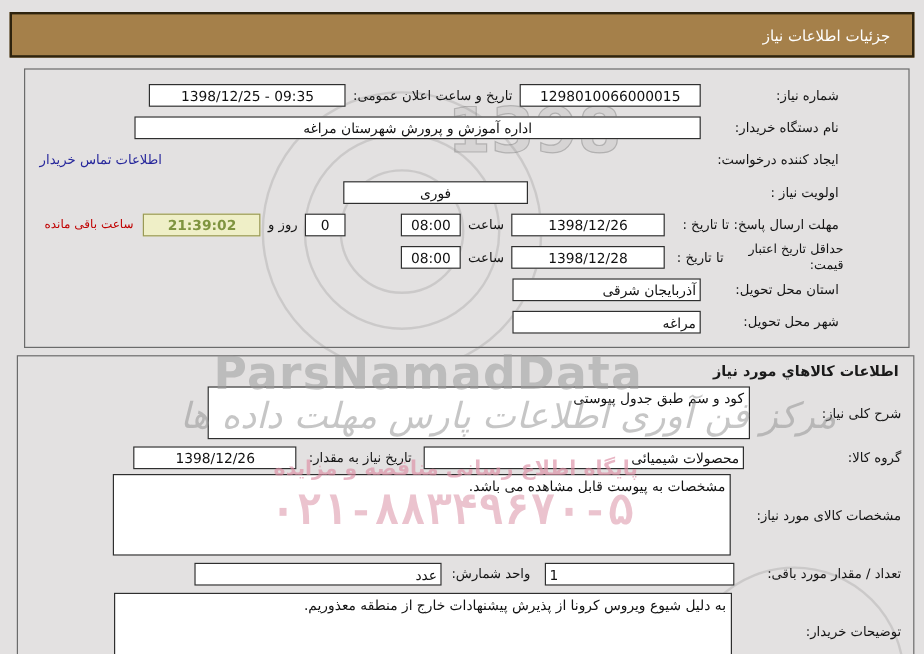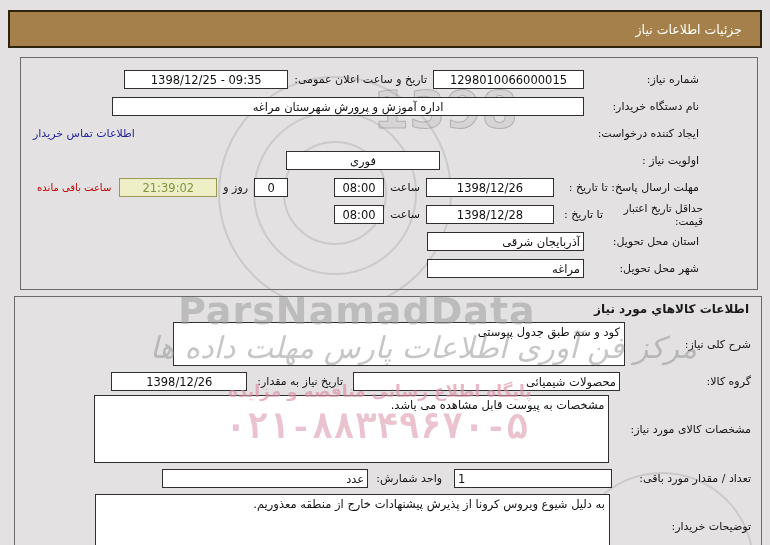--- a/index.html
+++ b/index.html
@@ -26,21 +26,21 @@
   .lbl.wide{flex:0 0 193px;white-space:normal;}
   .inlbl{font-size:11px;color:#141414;white-space:nowrap;margin:0 6px;}
 
   .tb{background:#fff;border:1px solid #2f2f2f;height:17px;box-sizing:content-box;
     font-size:11.5px;color:#111;display:flex;align-items:center;padding:0 3px;}
   .tb.c{justify-content:center;}
   .tb.r{justify-content:flex-start;} 
   .num{direction:ltr;}
 
   .countdown{background:#efefc7;border:1px solid #9a9a56;color:#7f9440;
-    font-weight:normal;}
+    font-weight:bold;}
   .remaining{color:#c00000;font-size:10px;white-space:nowrap;margin-right:8px;}
   .contact-link{color:#26269b;font-size:11px;white-space:nowrap;
     margin-inline-start:auto;cursor:pointer;}
 
   .validity-main{display:inline-block;width:96px;line-height:1.2;font-size:10.5px;
     text-align:right;}
   .validity-until{font-size:11px;margin-right:4px;white-space:nowrap;}
   .lblcell{display:flex;align-items:center;justify-content:flex-start;}
 
   

